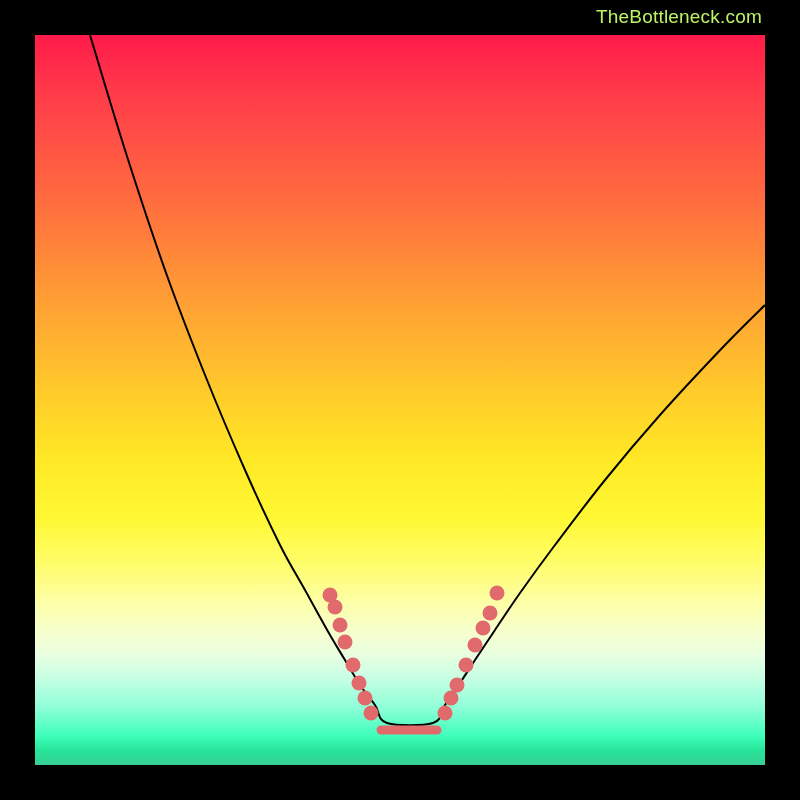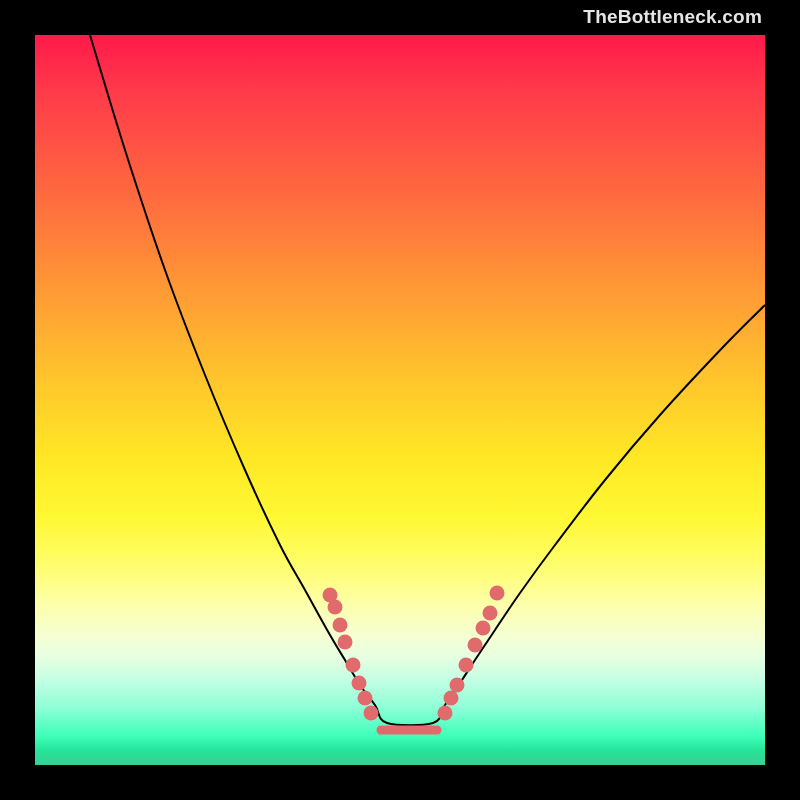--- a/index.html
+++ b/index.html
@@ -40,23 +40,23 @@
       #90ffd8 92%,
       #3fffba 96%,
       #26e59a 98%,
       #38cf94 100%
     );
   }
   .watermark {
     position: absolute;
     top: 6px;
     right: 38px;
-    color: #e5e5e5;
+    color: #bef264;
     font-size: 19px;
-    font-weight: 700;
+    font-weight: 400;
     letter-spacing: 0.2px;
     margin-left: 8px;
   }
   svg.curve-layer {
     position: absolute;
     left: 0;
     top: 0;
     width: 730px;
     height: 730px;
     overflow: visible;

